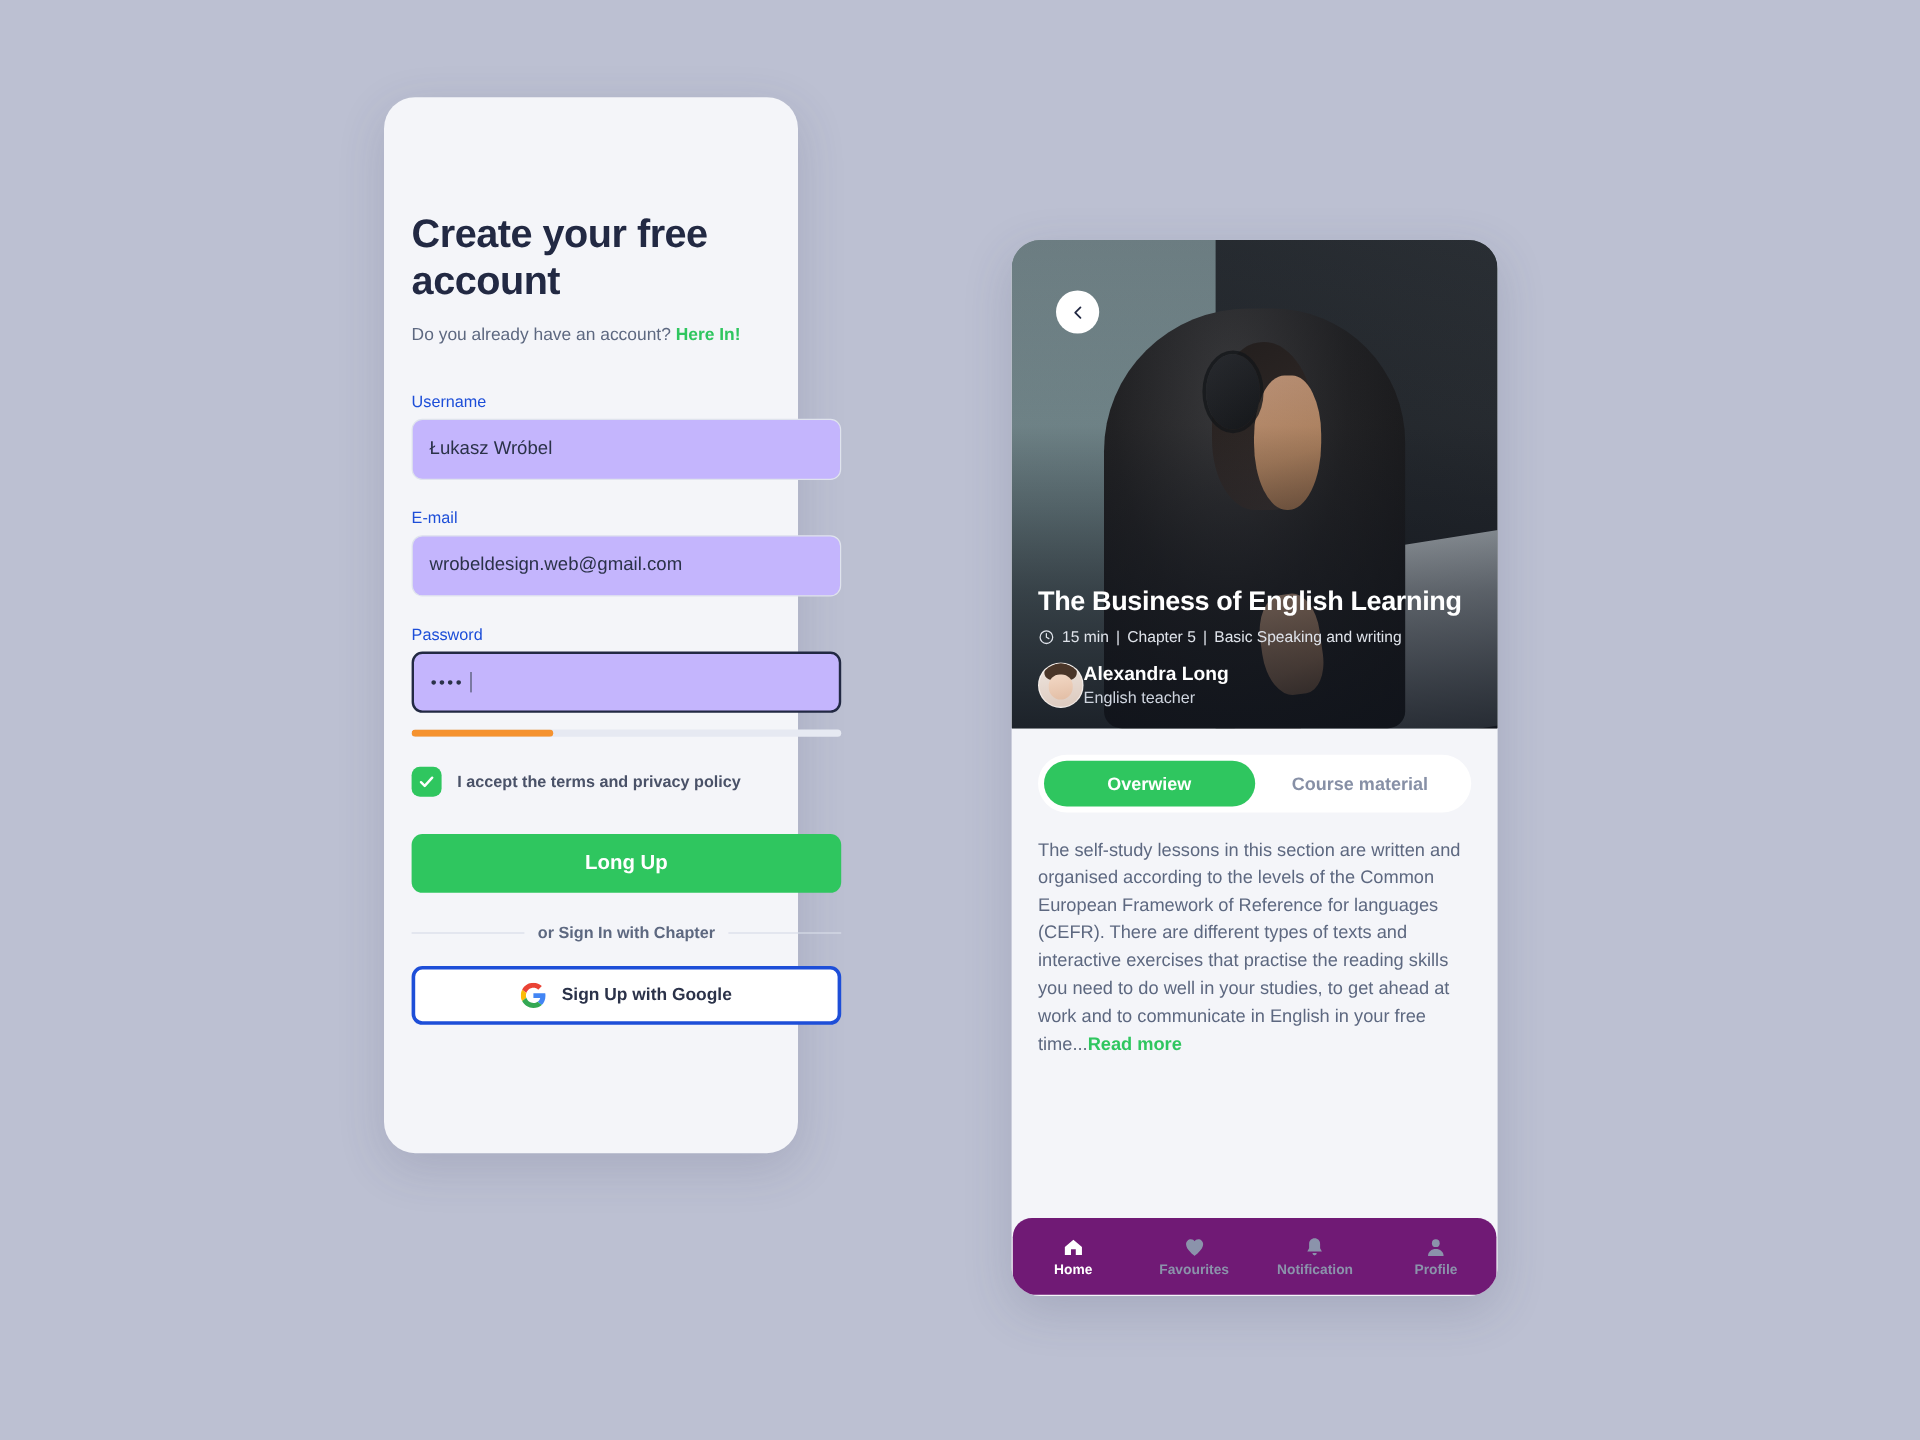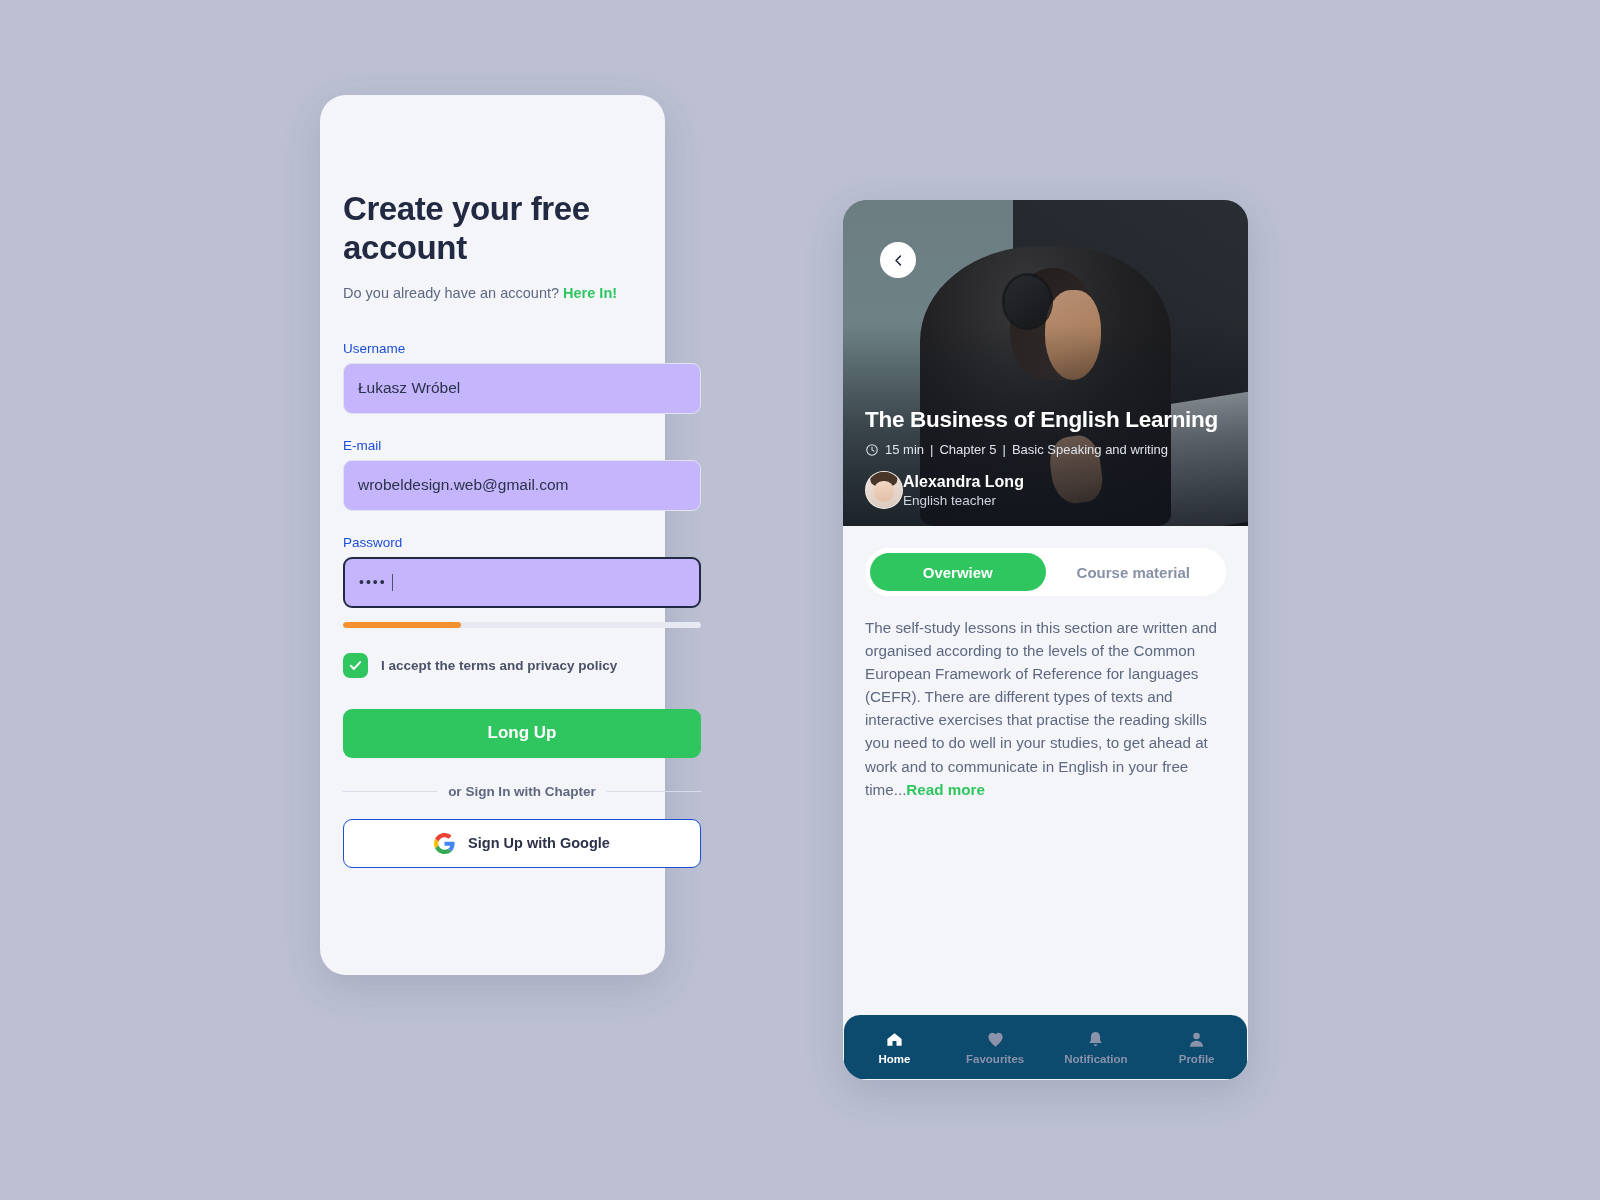--- a/index.html
+++ b/index.html
@@ -10,21 +10,21 @@
     background: #bcc0d2;
     font-family: "Liberation Sans", sans-serif;
     overflow: hidden;
     position: relative;
   }
 
   
   .signup-card {
     position: absolute;
     left: 320px;
-    top: 95px;
+    top: 81px;
     width: 345px;
     height: 880px;
     background: #f4f5f9;
     border-radius: 26px;
     box-shadow: 0 12px 40px rgba(60,65,100,0.16);
     padding: 95px 23px 0 23px;
   }
 
   .title {
     font-size: 33px;
@@ -153,21 +153,21 @@
     font-size: 13.5px;
     color: #5d6880;
     font-weight: 600;
     white-space: nowrap;
   }
 
   .google-btn {
     width: 358px;
     height: 49px;
     background: #ffffff;
-    border: 1px solid #1d4ed8;
+    border: 3px solid #1d4ed8;
     border-radius: 9px;
     display: flex;
     align-items: center;
     justify-content: center;
     gap: 13px;
     margin-top: 20px;
     cursor: pointer;
     font-size: 14.5px;
     font-weight: bold;
     color: #2b3249;
@@ -183,21 +183,21 @@
     background: #f4f5f9;
     border-radius: 24px;
     box-shadow: 0 12px 40px rgba(60,65,100,0.18);
     overflow: hidden;
     display: flex;
     flex-direction: column;
   }
 
   .hero {
     position: relative;
-    height: 326px;
+    height: 407px;
     flex: 0 0 auto;
     background: linear-gradient(160deg,#6e8084 0%,#51636a 35%,#31383c 70%,#23282c 100%);
     overflow: hidden;
   }
   .hero-photo { position: absolute; inset: 0; }
   .hero-wall {
     position: absolute; left: 0; top: 0; width: 46%; height: 100%;
     background: linear-gradient(180deg,#7f9397 0%,#6d8286 55%,#566468 100%);
   }
   .hero-dark-right {
@@ -366,21 +366,21 @@
   }
   .body-text p + p { margin-top: 22px; }
   .read-more {
     color: #2fc65f;
     font-weight: bold;
     cursor: pointer;
   }
 
   .bottom-nav {
     height: 64px;
-    background: #0c4a6e;
+    background: #701a75;
     border-radius: 16px;
     margin: 0 1px 1px 1px;
     display: flex;
     align-items: center;
     flex: 0 0 auto;
   }
   .nav-item {
     flex: 1;
     display: flex;
     flex-direction: column;

